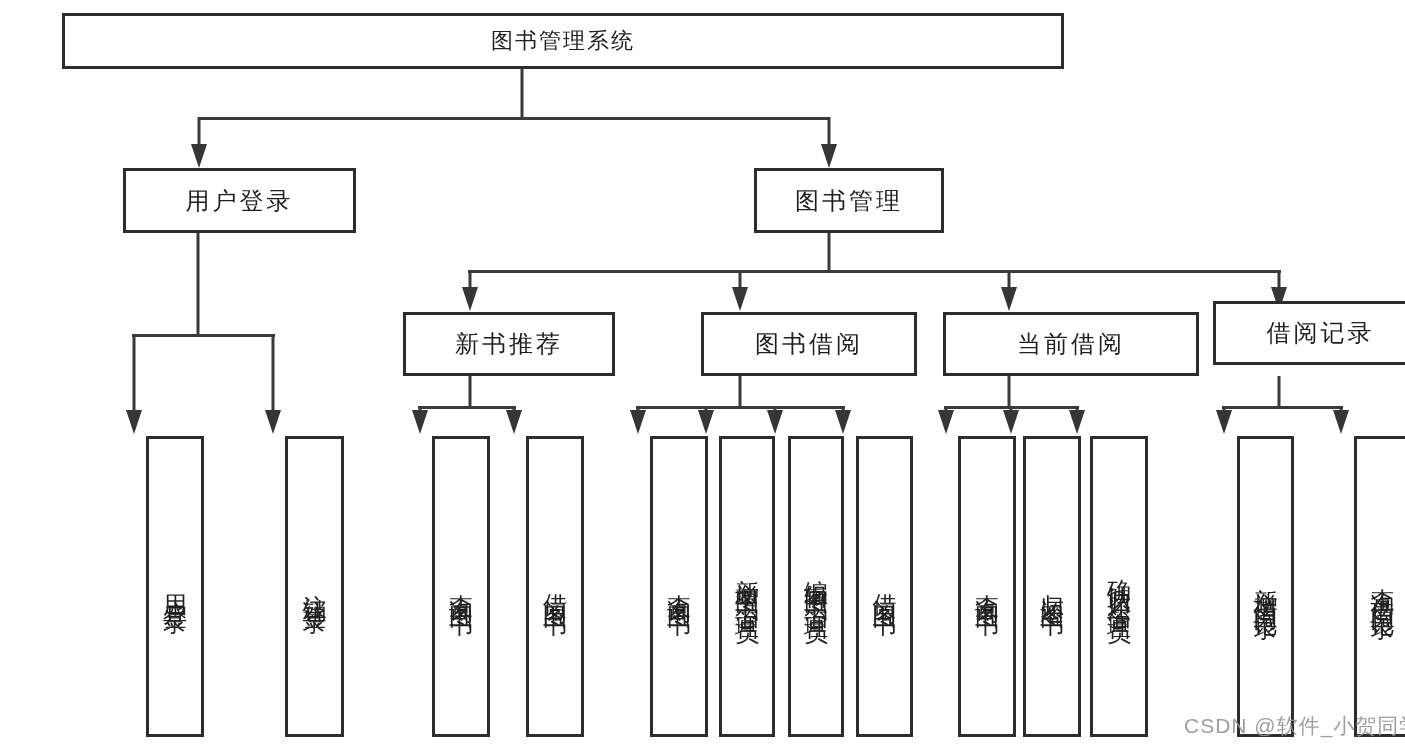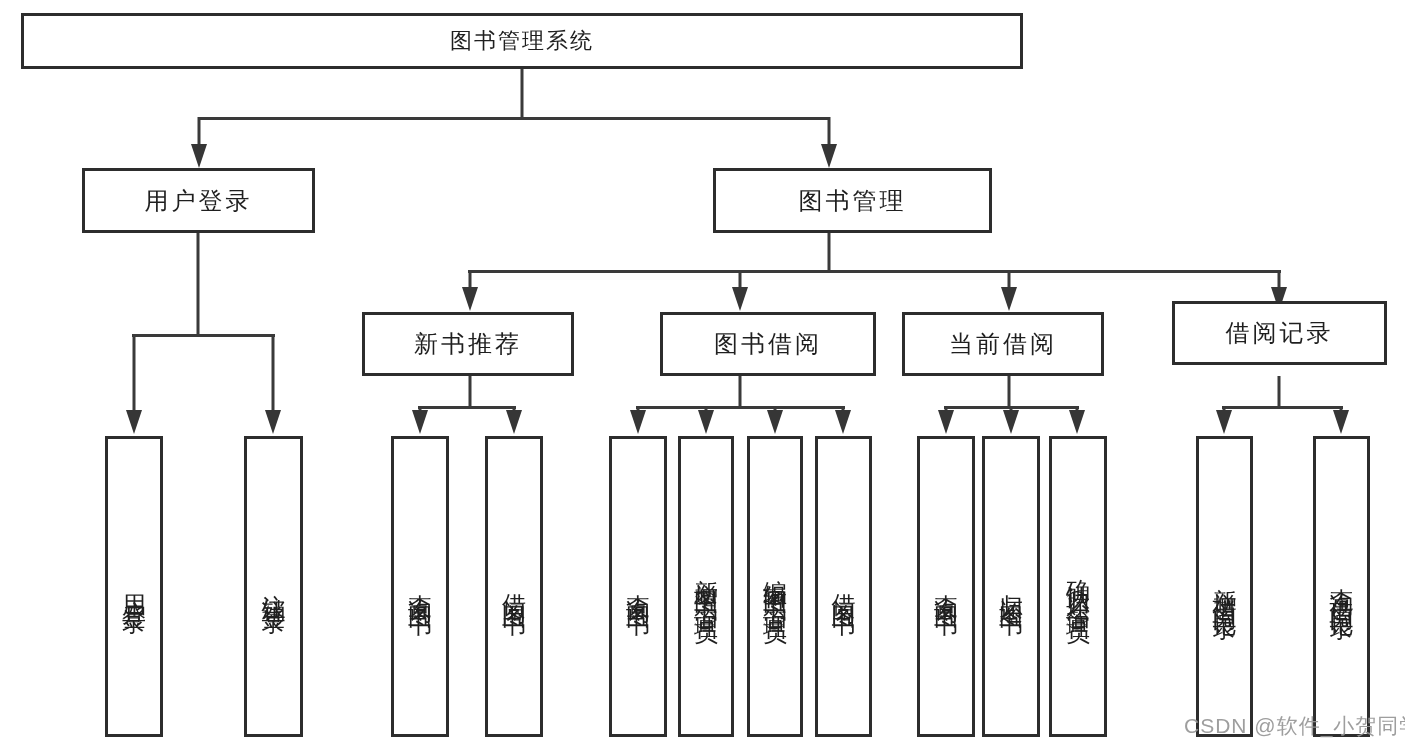--- a/index.html
+++ b/index.html
@@ -13,20 +13,21 @@
   }
   .node {
     position: absolute;
     box-sizing: border-box;
     border: 3px solid #2d2d2d;
     background: #ffffff;
     display: flex;
     align-items: center;
     justify-content: center;
     z-index: 2;
+    margin-left: 41px;
   }
   .hlabel {
     font-size: 24px;
     letter-spacing: 3px;
     color: #1f1f1f;
     white-space: nowrap;
     line-height: 1;
   }
   .root-label { font-size: 22px; letter-spacing: 2px; }
   .vlabel {
@@ -136,31 +137,31 @@
   <div class="vline" style="left:1341px; top:406px; height:8px;"></div>
   <div class="arrow" style="left:1341px; top:410px;"></div>
 
   <div class="node" style="left:21px; top:13px; width:1002px; height:56px;">
     <span class="hlabel root-label">图书管理系统</span>
   </div>
 
   <div class="node" style="left:82px; top:168px; width:233px; height:65px;">
     <span class="hlabel">用户登录</span>
   </div>
-  <div class="node" style="left:713px; top:168px; width:279px; height:65px;">
+  <div class="node" style="left:713px; top:168px; width:190px; height:65px;">
     <span class="hlabel">图书管理</span>
   </div>
 
   <div class="node" style="left:362px; top:312px; width:212px; height:64px;">
     <span class="hlabel">新书推荐</span>
   </div>
   <div class="node" style="left:660px; top:312px; width:216px; height:64px;">
     <span class="hlabel">图书借阅</span>
   </div>
-  <div class="node" style="left:902px; top:312px; width:202px; height:64px;">
+  <div class="node" style="left:902px; top:312px; width:256px; height:64px;">
     <span class="hlabel">当前借阅</span>
   </div>
   <div class="node" style="left:1172px; top:301px; width:215px; height:64px;">
     <span class="hlabel">借阅记录</span>
   </div>
 
   <div class="node" style="left:105px; top:436px; width:58px; height:301px;">
     <span class="vlabel">用户登录</span>
   </div>
   <div class="node" style="left:244px; top:436px; width:59px; height:301px;">

